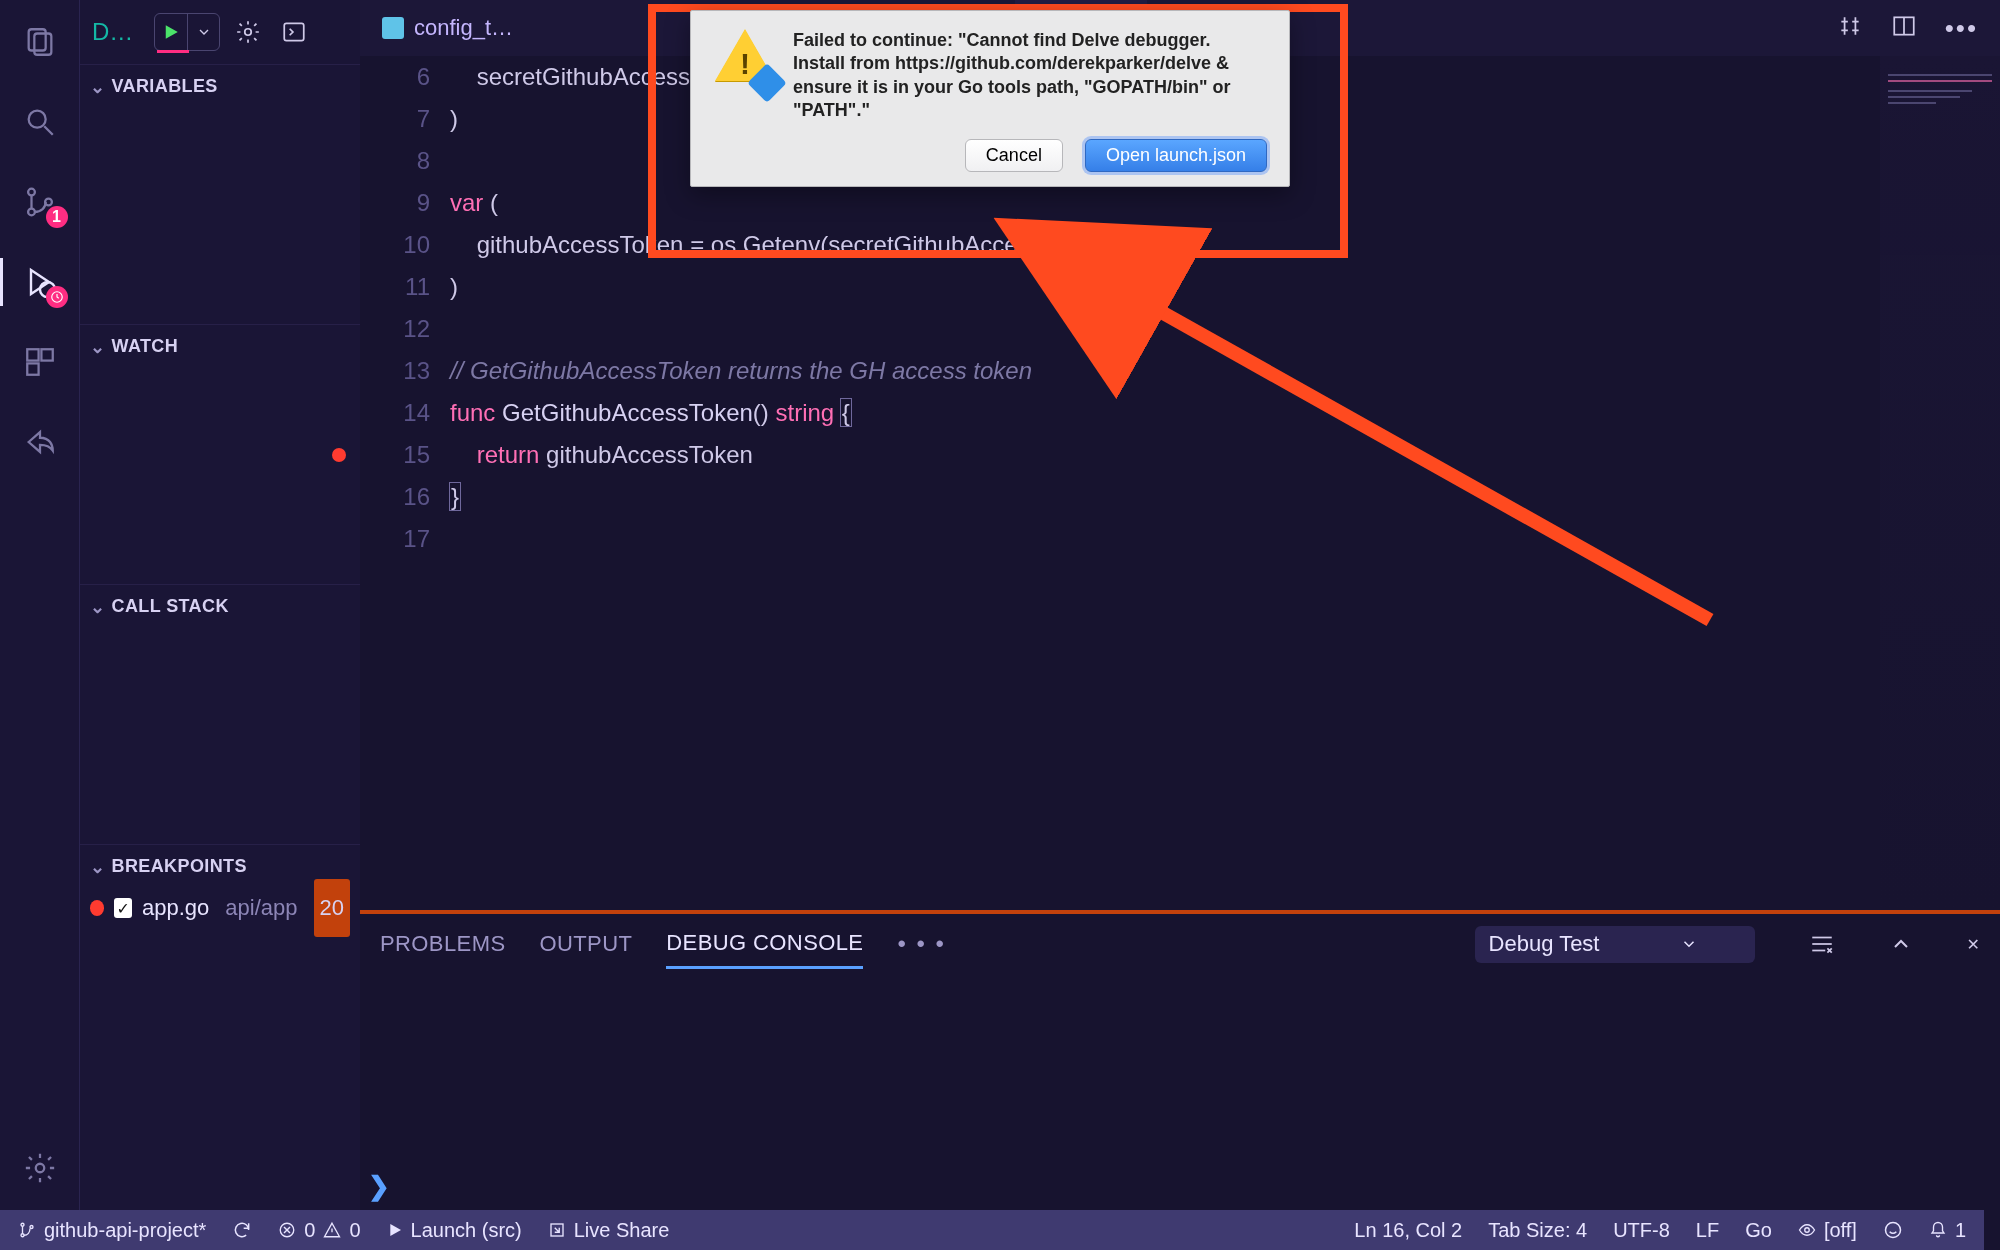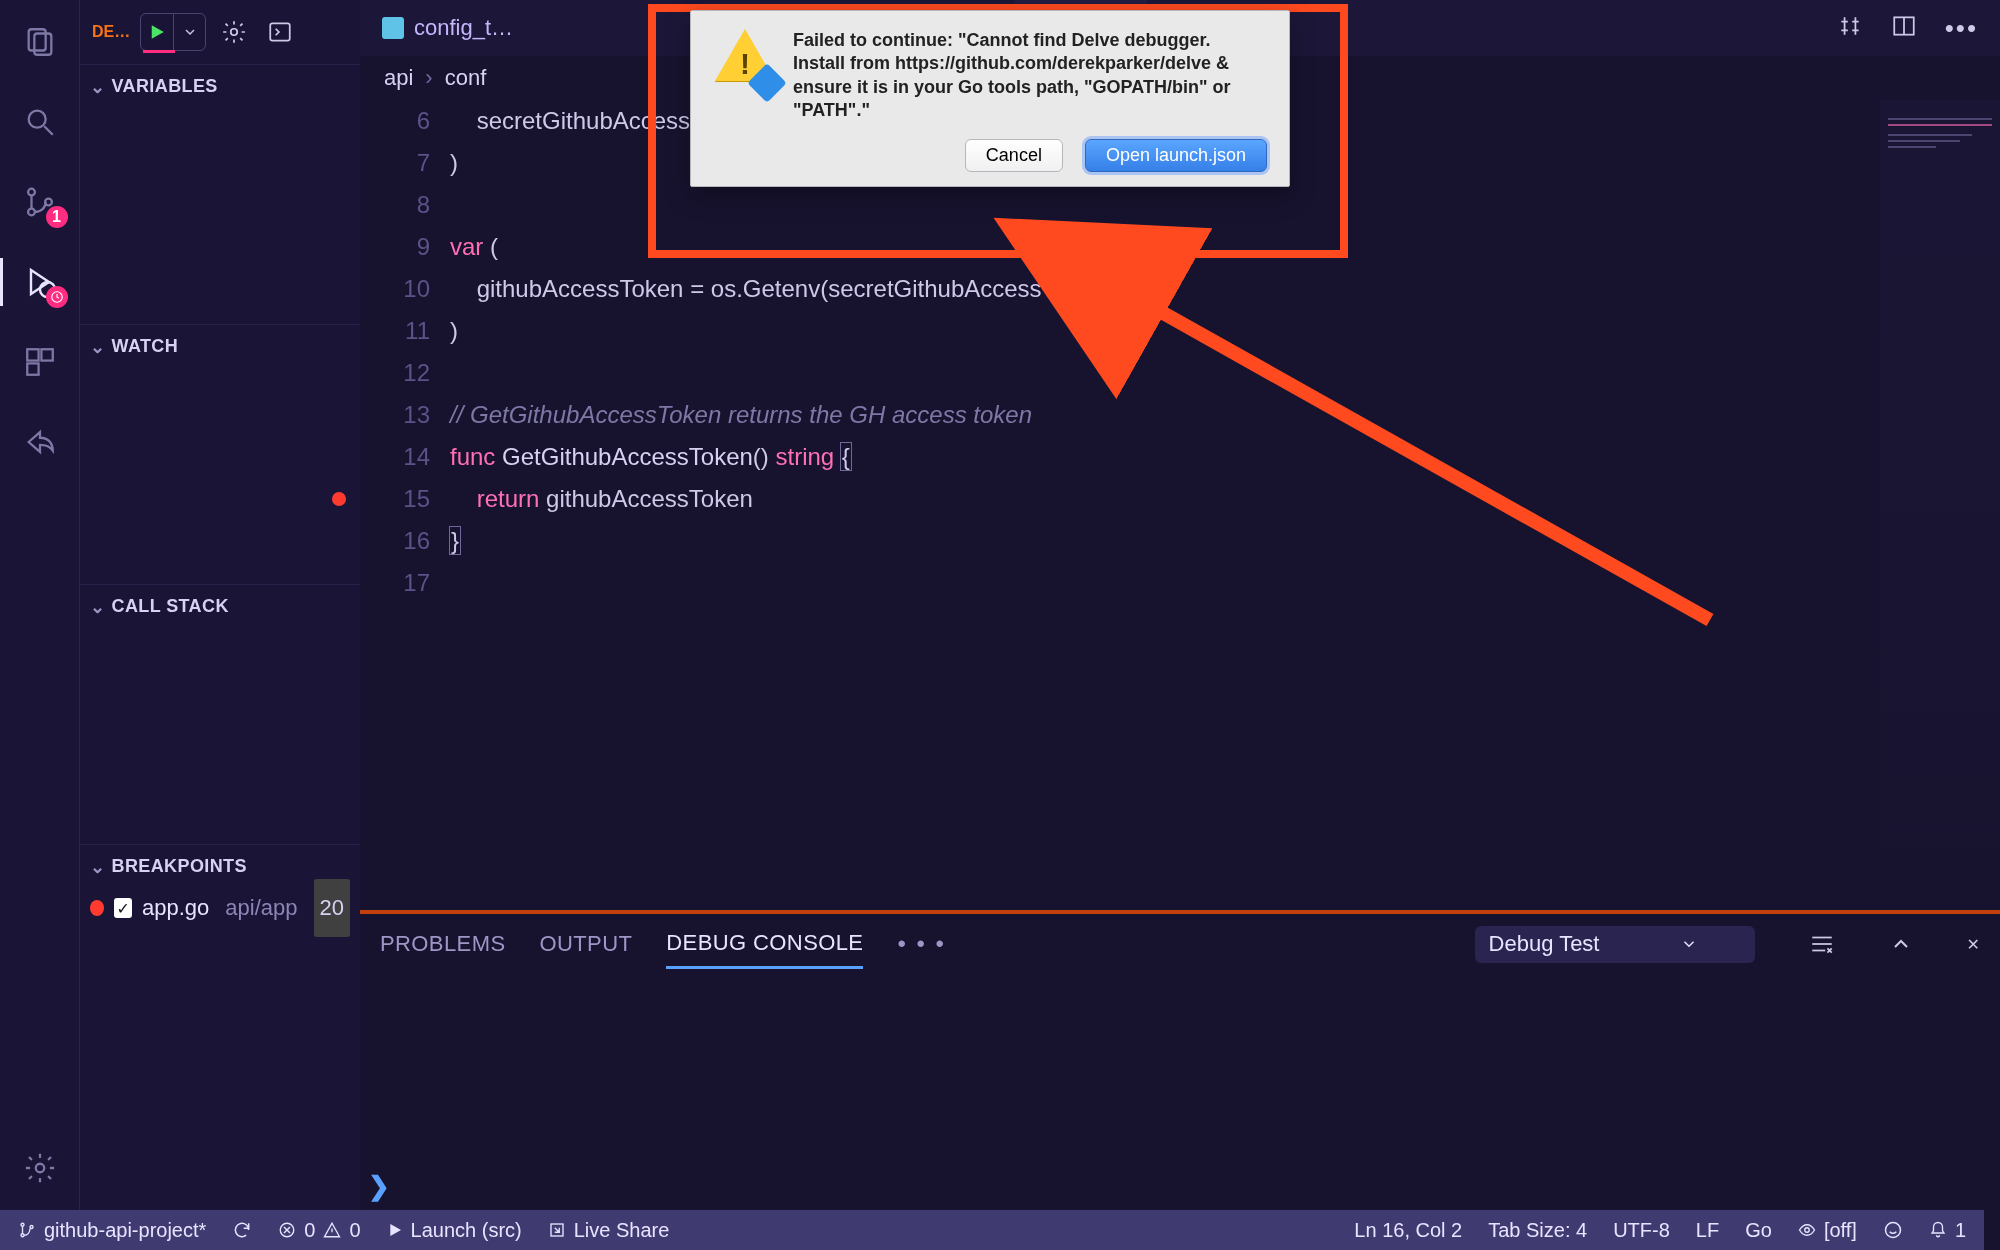--- a/index.html
+++ b/index.html
@@ -9,42 +9,42 @@
 .activity-bar { position:absolute; left:0; top:0; width:80px; height:calc(100% - 40px); background:#1a1536; display:flex; flex-direction:column; align-items:center; padding-top:20px; gap:36px; border-right:1px solid #2a2450; }
 .activity-bar .act-icon { width:44px; height:44px; display:flex; align-items:center; justify-content:center; color:#7d78a5; cursor:pointer; position:relative; }
 .activity-bar .act-icon.active { color:#e8e4ff; }
 .activity-bar .act-icon.active::before { content:""; position:absolute; left:-18px; top:-2px; width:3px; height:48px; background:#e8e4ff; }
 .activity-bar .badge { position:absolute; bottom:-4px; right:-6px; background:#ff2d82; color:#fff; font-size:16px; font-weight:600; min-width:22px; height:22px; border-radius:11px; display:flex; align-items:center; justify-content:center; padding:0 4px; }
 .activity-bar .bottom-act { margin-top:auto; margin-bottom:20px; }
 
 
 .side-panel { position:absolute; left:80px; top:0; width:280px; height:calc(100% - 40px); background:#1a1536; display:flex; flex-direction:column; }
 .side-topbar { height:64px; display:flex; align-items:center; padding:0 12px; gap:10px; }
-.side-title { color:#f97316; font-size:16px; font-weight:700; overflow:hidden; text-overflow:ellipsis; white-space:nowrap; max-width:52px; }
+.side-title { color:#14b8a6; font-size:24px; font-weight:400; overflow:hidden; text-overflow:ellipsis; white-space:nowrap; max-width:52px; }
 .run-group { display:flex; border:1px solid #4a4570; border-radius:6px; position:relative; }
 .run-group .play { width:32px; height:36px; display:flex; align-items:center; justify-content:center; color:#4be36a; }
 .run-group .dd { width:32px; height:36px; display:flex; align-items:center; justify-content:center; color:#cfc9e8; border-left:1px solid #4a4570; }
 .run-group::after { content:""; position:absolute; bottom:-3px; left:2px; right:30px; height:3px; background:#ff2d82; }
 .side-topbar .tb-icon { width:36px; height:36px; display:flex; align-items:center; justify-content:center; color:#cfc9e8; cursor:pointer; }
 
 .section-hdr { height:44px; display:flex; align-items:center; gap:6px; padding:0 10px; color:#d7d1f2; font-size:18px; font-weight:700; letter-spacing:.4px; border-top:1px solid #272048; cursor:pointer; }
 .section-hdr .chev { color:#9d96c6; }
 .section-body { flex:0 0 auto; }
 .sect-variables { height:44px; }
 .sect-variables + .section-body { height:216px; }
 .sect-watch { }
 .sect-watch + .section-body { height:216px; }
 .sect-callstack + .section-body { height:216px; }
 .sect-breakpoints + .section-body { height:40px; padding:4px 10px; display:flex; align-items:center; gap:10px; }
 
 .bp-dot { width:16px; height:16px; border-radius:50%; background:#ff3b30; }
 .bp-check { width:20px; height:20px; background:#fff; border-radius:3px; display:flex; align-items:center; justify-content:center; color:#111; font-size:16px; }
 .bp-file { color:#e8e4ff; font-size:22px; }
 .bp-path { color:#8c85b6; font-size:22px; margin-left:6px; }
-.bp-ln { background:#404040; color:#d7d1f2; font-size:22px; padding:16px 6px; border-radius:3px; margin-left:6px; }
+.bp-ln { background:#c2410c; color:#d7d1f2; font-size:22px; padding:16px 6px; border-radius:3px; margin-left:6px; }
 
 
 .editor-area { position:absolute; left:360px; top:0; right:0; height:calc(100% - 40px); display:flex; flex-direction:column; }
 .tab-row { height:56px; display:flex; align-items:center; background:#1c1738; position:relative; }
 .tab { height:56px; display:flex; align-items:center; gap:10px; padding:0 22px; color:#c4b5fd; font-size:22px; position:relative; }
 .tab.active { background:#221c43; color:#e8e4ff; }
 .tab-close { color:#9d96c6; margin-left:6px; }
 .tab-row .right-icons { margin-left:auto; display:flex; gap:28px; padding-right:22px; color:#cfc9e8; }
 .go-icon { width:22px; height:22px; background:#5fc3e8; border-radius:3px; display:inline-block; }
 
@@ -235,26 +235,20 @@
       <span>
           <svg width="26" height="26" viewBox="0 0 24 24" fill="none" stroke="currentColor" stroke-width="1.6">
             <rect x="3" y="4" width="18" height="16"></rect>
             <line x1="12" y1="4" x2="12" y2="20"></line>
           </svg>
         </span>
       <span style="font-size:26px;letter-spacing:2px">•••</span>
     </div>
   </div>
 
-  <div class="breadcrumb">
-    <span>api</span>
-      <span class="sep">›</span>
-    <span>conf</span>
-    <span style="margin-left:430px">…hubAccessToken</span>
-  </div>
 
   <div class="code-area">
     <div class="gutter" id="gutter">
         <div class="ln">6</div>
         <div class="ln">7</div>
         <div class="ln">8</div>
         <div class="ln">9</div>
         <div class="ln">10</div>
         <div class="ln">11</div>
         <div class="ln">12</div>

